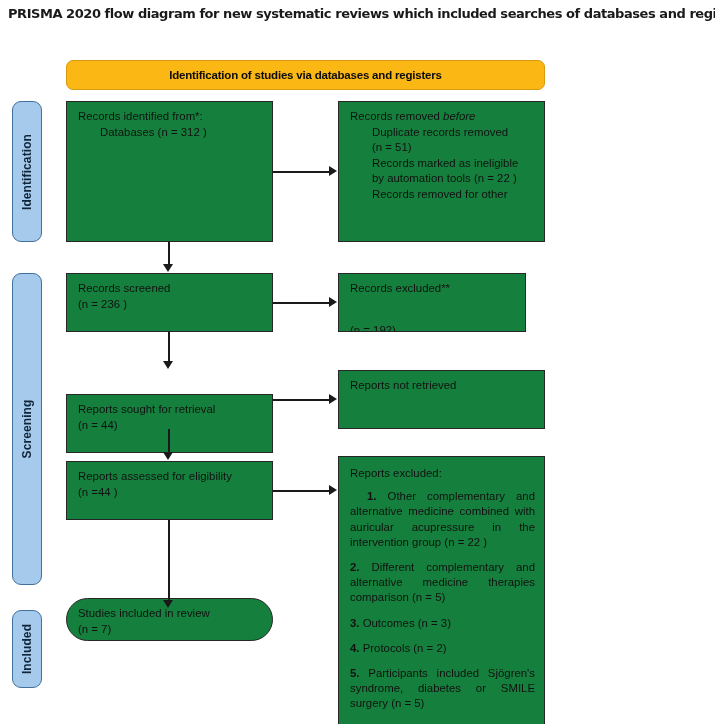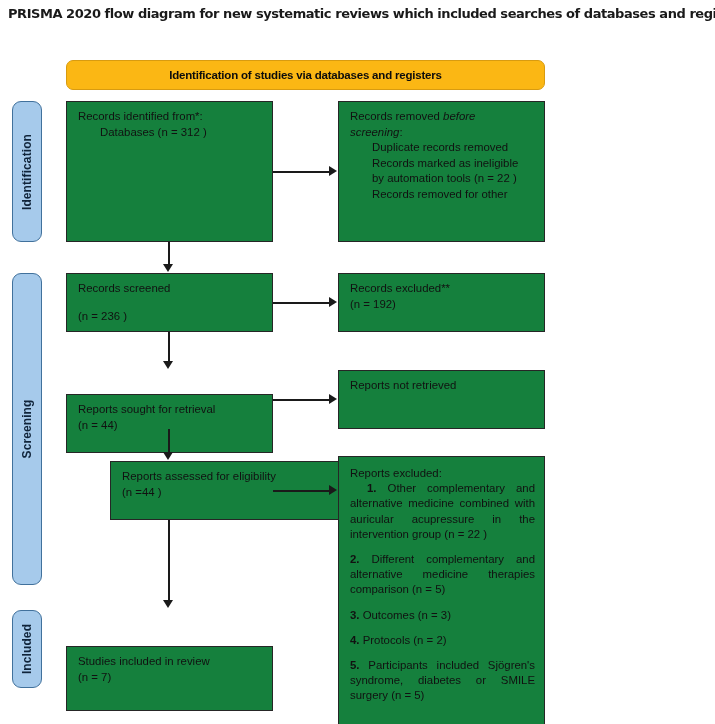--- a/index.html
+++ b/index.html
@@ -92,42 +92,42 @@
     display: flex;
     flex-direction: column;
     justify-content: flex-start;
   }
   .box .line { white-space: pre-wrap; }
   .box .indent { padding-left: 22px; text-indent: 0; }
   .box em { font-style: italic; }
 
   
   #box-identified   { left: 66px; top: 101px; width: 207px; height: 141px; }
-  #box-screened     { left: 66px; top: 273px; width: 207px; height: 59px; gap: 12px; }
+  #box-screened     { left: 66px; top: 273px; width: 207px; height: 59px; }
   #box-sought       { left: 66px; top: 370px; width: 207px; height: 59px; margin-top: 24px; }
-  #box-assessed     { left: 66px; top: 461px; width: 245px; height: 59px; margin-left: 44px; }
-  #box-included     { left: 66px; top: 646px; width: 207px; height: 65px; }
+  #box-assessed     { left: 66px; top: 461px; width: 207px; height: 59px; }
+  #box-included     { left: 66px; top: 598px; width: 207px; height: 43px; border-radius: 22px; }
 
   
   #box-removed      { left: 338px; top: 101px; width: 207px; height: 141px; }
-  #box-excluded     { left: 338px; top: 273px; width: 207px; height: 59px; }
+  #box-excluded     { left: 338px; top: 273px; width: 188px; height: 59px; gap: 26px; }
   #box-notretrieved { left: 338px; top: 370px; width: 207px; height: 59px; }
   #box-repexcluded  { left: 338px; top: 456px; width: 207px; height: 316px;
                       line-height: 15.2px; padding-top: 9px; }
 
   
   .exc-head { margin-bottom: 0px; }
   .exc-item {
     text-align: justify;
     text-indent: 17px;
     margin-top: 10px;
   }
   .exc-item.tight { text-indent: 0; }
   .exc-item b { font-weight: bold; }
-  .exc-item:first-of-type { margin-top: 0; }
+  .exc-item:first-of-type { margin-top: 8px; }
 
   
   .vline {
     position: absolute;
     width: 1.6px;
     background: #1a1a1a;
   }
   .hline {
     position: absolute;
     height: 1.6px;
@@ -169,22 +169,22 @@
     <span class="tab-label">Included</span>
   </div>
 
   <div class="box vcenter" id="box-identified">
     <div class="line">Records identified from*:</div>
     <div class="line indent">Databases (n = 312 )</div>
   </div>
 
   <div class="box" id="box-removed">
     <div class="line"><span>Records removed </span><em>before</em></div>
-    <div class="line"><em>screening</em><span>:</span></div>
     <div class="line indent">Duplicate records removed</div>
+    <div class="line indent">(n = 51)</div>
     <div class="line indent">Records marked as ineligible</div>
     <div class="line indent">by automation tools (n = 22 )</div>
     <div class="line indent">Records removed for other</div>
   </div>
 
   <div class="box vcenter" id="box-screened">
     <div class="line">Records screened</div>
     <div class="line">(n = 236 )</div>
   </div>
 

